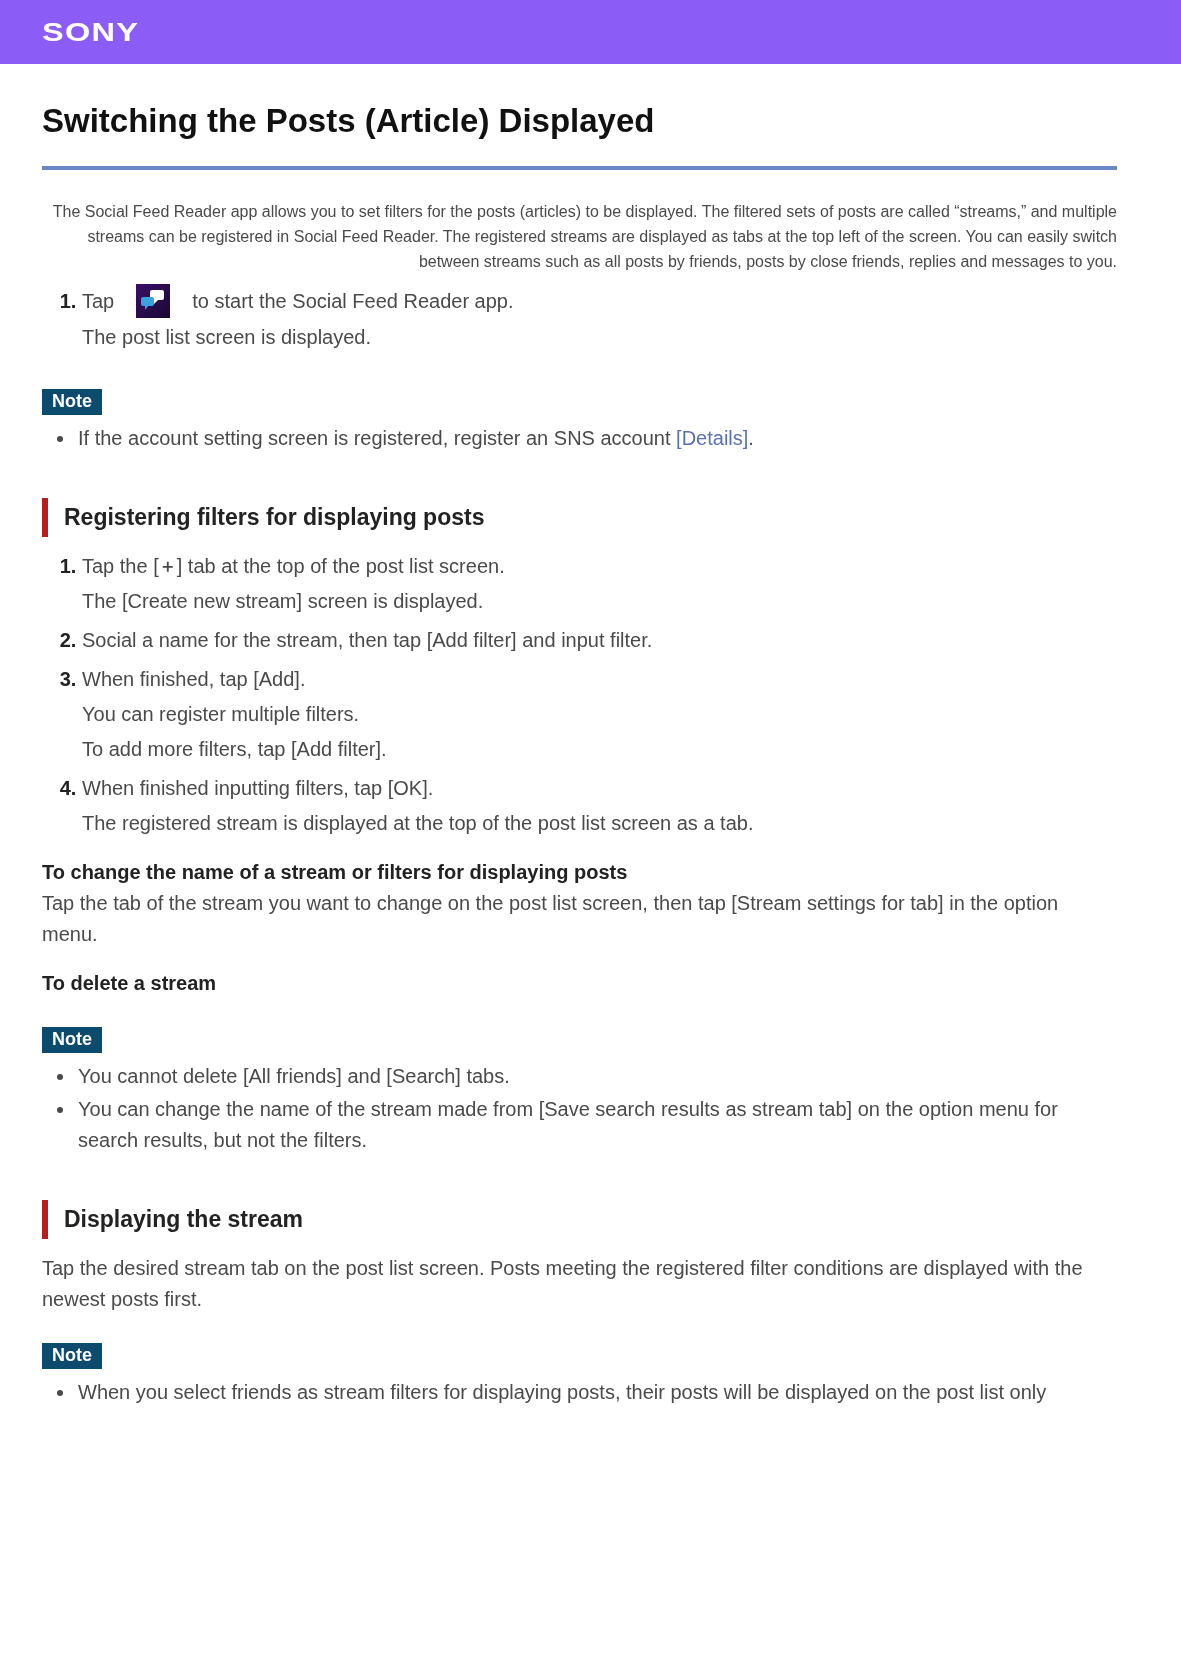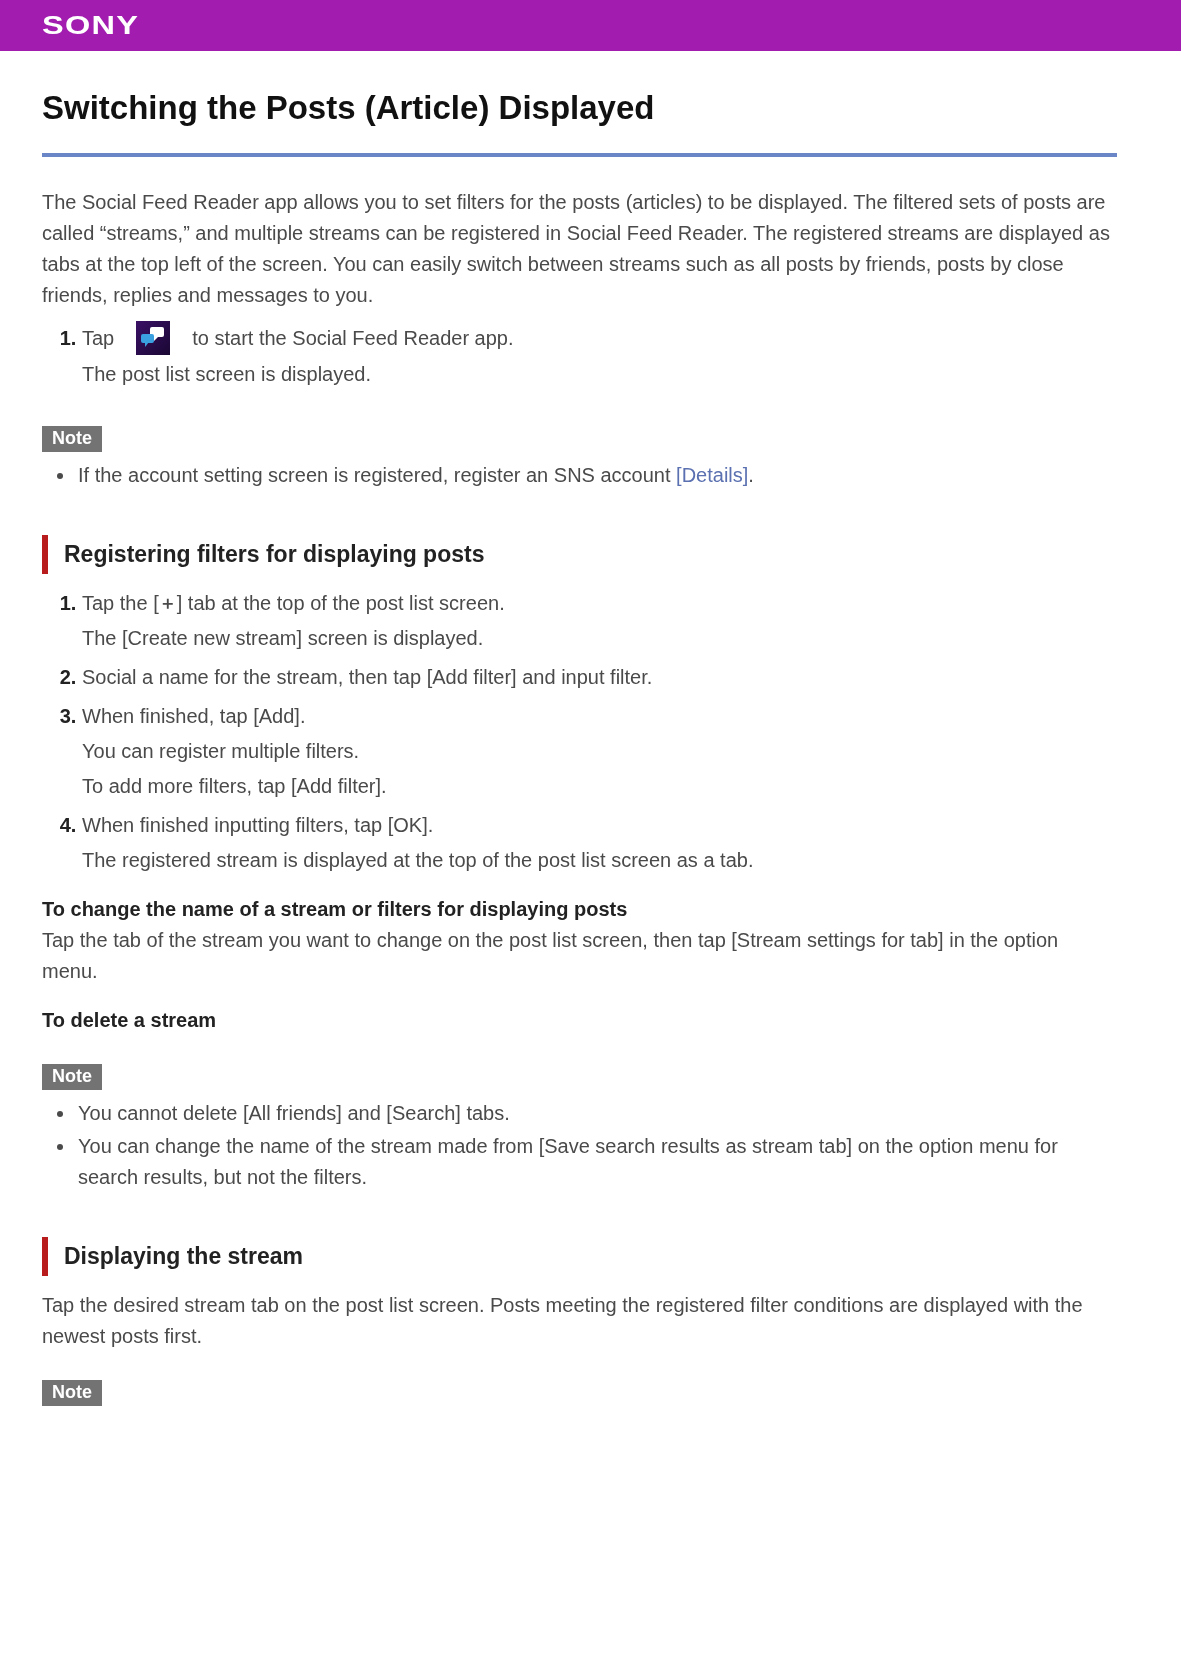--- a/index.html
+++ b/index.html
@@ -3,22 +3,22 @@
 <meta charset="utf-8">
 <style>
   * { box-sizing: border-box; margin: 0; padding: 0; }
   body {
     font-family: "Helvetica Neue", Helvetica, Arial, sans-serif;
     background: #fff;
     color: #222;
     width: 1181px;
   }
   .header {
-    background: #a21caf;
-    height: 51px;
+    background: #8b5cf6;
+    height: 64px;
     display: flex;
     align-items: center;
     padding-left: 42px;
   }
   .sony-logo {
     color: #fff;
     font-family: "Arial Black", Arial, sans-serif;
     font-weight: 900;
     font-size: 26px;
     letter-spacing: 1px;
@@ -33,24 +33,25 @@
     font-weight: bold;
     color: #111;
     margin-bottom: 26px;
   }
   .rule {
     height: 4px;
     background: #6a86c7;
     margin-bottom: 30px;
   }
   .intro {
-    font-size: 20px;
+    font-size: 16px;
     line-height: 1.55;
     color: #4a4a4a;
     margin-bottom: 10px;
+    text-align: right;
   }
   ol.numlist {
     list-style: decimal;
     padding-left: 40px;
     color: #4a4a4a;
   }
   ol.numlist > li {
     font-size: 20px;
     line-height: 1.55;
     margin-bottom: 8px;
@@ -75,21 +76,21 @@
     margin: 0 2px;
     vertical-align: middle;
   }
   .app-icon svg { display: block; }
   .subtext {
     display: block;
     margin-top: 4px;
   }
   .note-label {
     display: inline-block;
-    background: #737373;
+    background: #0c4a6e;
     color: #fff;
     font-weight: bold;
     font-size: 18px;
     padding: 2px 10px 3px 10px;
     margin-top: 28px;
     margin-bottom: 8px;
   }
   ul.bullets {
     list-style: disc;
     padding-left: 34px;
@@ -199,14 +200,17 @@
   <div class="note-label">Note</div>
   <ul class="bullets">
     <li>You cannot delete [All friends] and [Search] tabs.</li>
     <li>You can change the name of the stream made from [Save search results as stream tab] on the option menu for search results, but not the filters.</li>
   </ul>
 
   <h2 class="section">Displaying the stream</h2>
   <p class="body">Tap the desired stream tab on the post list screen. Posts meeting the registered filter conditions are displayed with the newest posts first.</p>
 
   <div class="note-label">Note</div>
+  <ul class="bullets">
+    <li>When you select friends as stream filters for displaying posts, their posts will be displayed on the post list only</li>
+  </ul>
 
 </div>
 
 </body></html>

